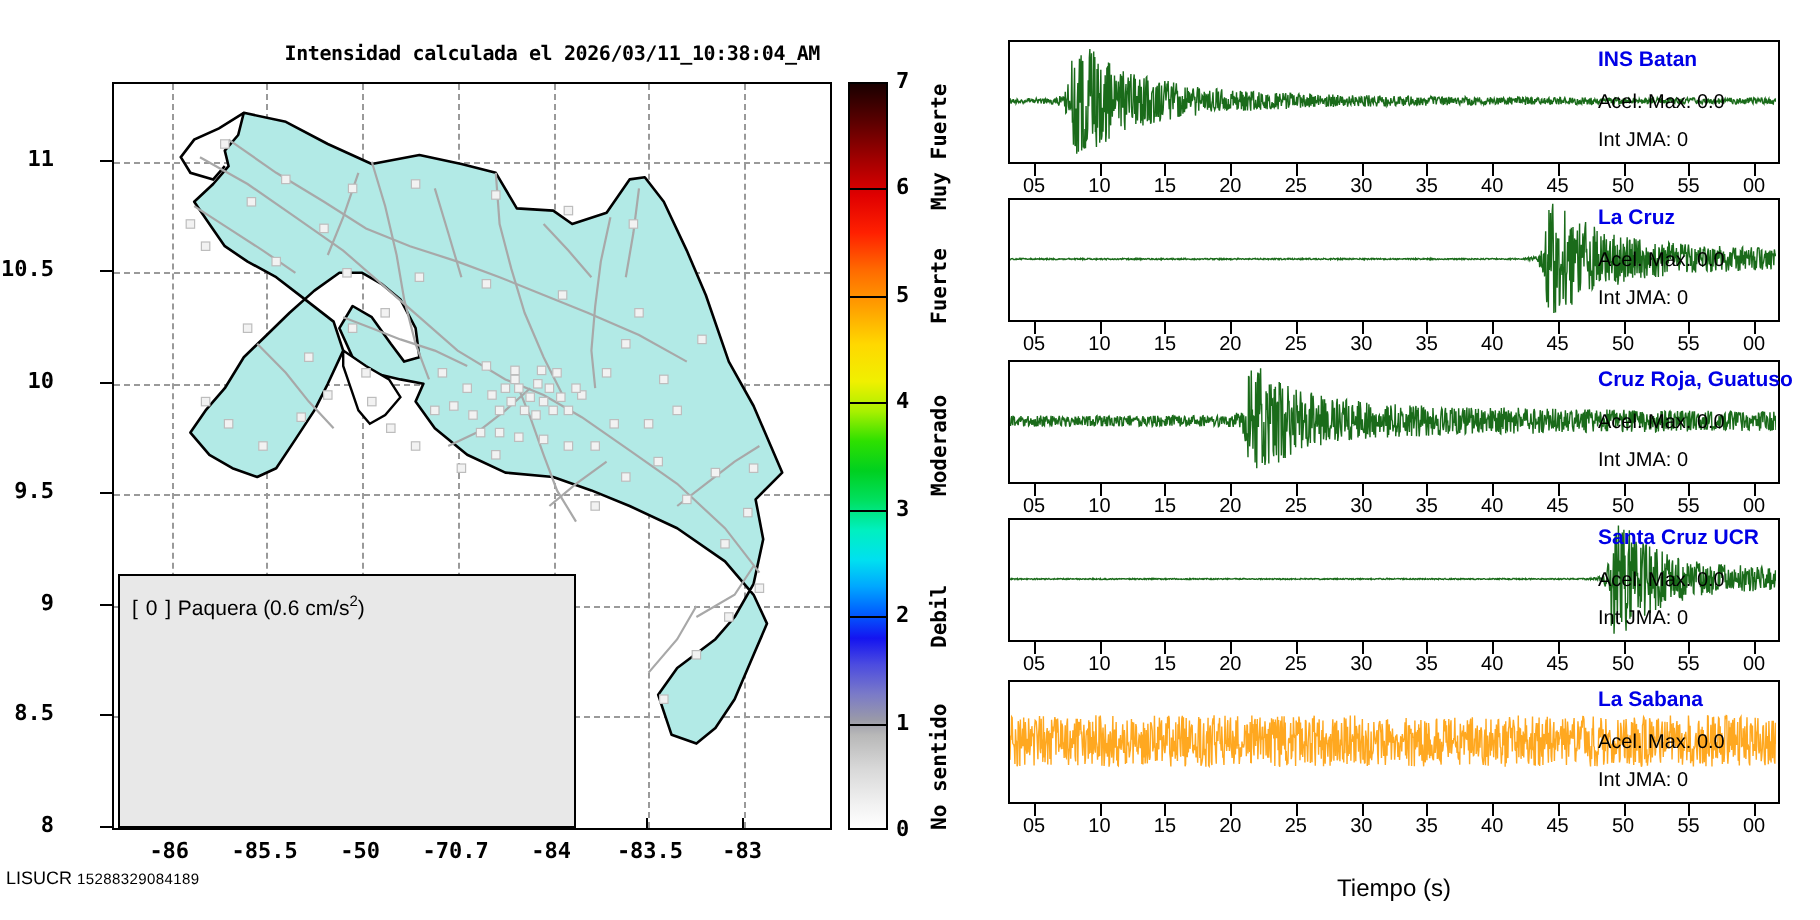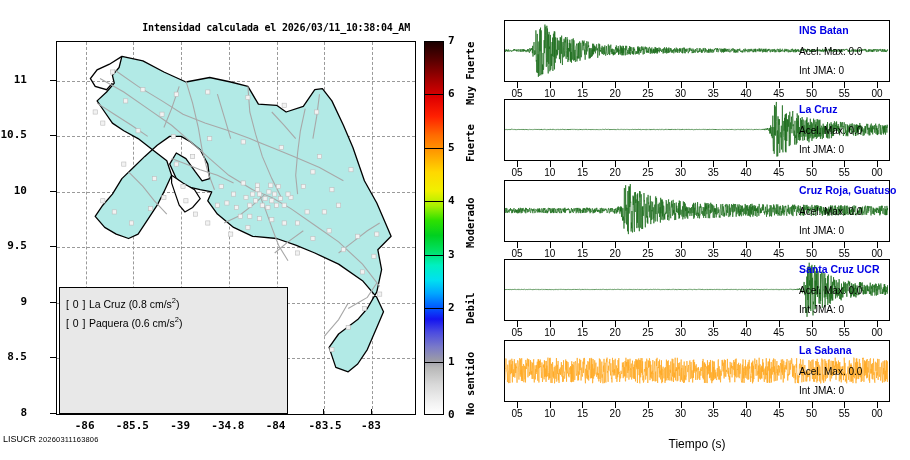--- a/index.html
+++ b/index.html
@@ -215,23 +215,23 @@
           <rect x="102.9" y="70.1" width="4.2" height="4.2" fill="#f2f2f2" stroke="#bdbdbd" stroke-width="0.6"></rect>
         </g>
     </svg>
   </div>
 
   <div id="map-axes">
       <div class="xtick" style="left: 57.64px;">-86</div>
       <div class="xtick-mark" style="left: 84.64px; top: 409px; height: 6px;"></div>
       <div class="xtick" style="left: 105.373px;">-85.5</div>
       <div class="xtick-mark" style="left: 132.373px; top: 409px; height: 6px;"></div>
-      <div class="xtick" style="left: 153.107px;">-39</div>
+      <div class="xtick" style="left: 153.107px;">-50</div>
       <div class="xtick-mark" style="left: 180.107px; top: 409px; height: 6px;"></div>
-      <div class="xtick" style="left: 200.84px;">-34.8</div>
+      <div class="xtick" style="left: 200.84px;">-70.7</div>
       <div class="xtick-mark" style="left: 227.84px; top: 409px; height: 6px;"></div>
       <div class="xtick" style="left: 248.573px;">-84</div>
       <div class="xtick-mark" style="left: 275.573px; top: 409px; height: 6px;"></div>
       <div class="xtick" style="left: 298px;">-83.5</div>
       <div class="xtick-mark" style="left: 323.307px; top: 409px; height: 6px;"></div>
       <div class="xtick" style="left: 344.04px;">-83</div>
       <div class="xtick-mark" style="left: 371.04px; top: 409px; height: 6px;"></div>
       <div class="ytick" style="top: 406px;">8</div>
       <div class="ytick-mark" style="left: 50px; top: 413px; width: 6px;"></div>
       <div class="ytick" style="top: 350.478px;">8.5</div>
@@ -243,28 +243,27 @@
       <div class="ytick" style="top: 183.91px;">10</div>
       <div class="ytick-mark" style="left: 50px; top: 190.91px; width: 6px;"></div>
       <div class="ytick" style="top: 128.388px;">10.5</div>
       <div class="ytick-mark" style="left: 50px; top: 135.388px; width: 6px;"></div>
       <div class="ytick" style="top: 72.8657px;">11</div>
       <div class="ytick-mark" style="left: 50px; top: 79.8657px; width: 6px;"></div>
     </div>
 
   <div id="legend-box">
     <div id="legend-list">
-        <div class="legend-row"><span class="bk">[ 0 ]</span><span> La Cruz </span><span>(0.8 cm/s</span><sup>2</sup><span>)</span></div>
         <div class="legend-row"><span class="bk">[ 0 ]</span><span> Paquera </span><span>(0.6 cm/s</span><sup>2</sup><span>)</span></div>
       </div>
   </div>
 
   <div id="footer-text">
     <span>LISUCR</span>
-    <span class="stamp">20260311163806</span>
+    <span class="stamp">15288329084189</span>
   </div>
 </div>
 
 <div id="colorbar-wrap">
   <div id="colorbar"></div>
   <div id="colorbar-ticks">
       <div class="cb-num" style="top: 367px;">0</div>
       <div class="cb-tick" style="top: 320.571px;"></div>
       <div class="cb-num" style="top: 313.571px;">1</div>
       <div class="cb-tick" style="top: 267.143px;"></div>

